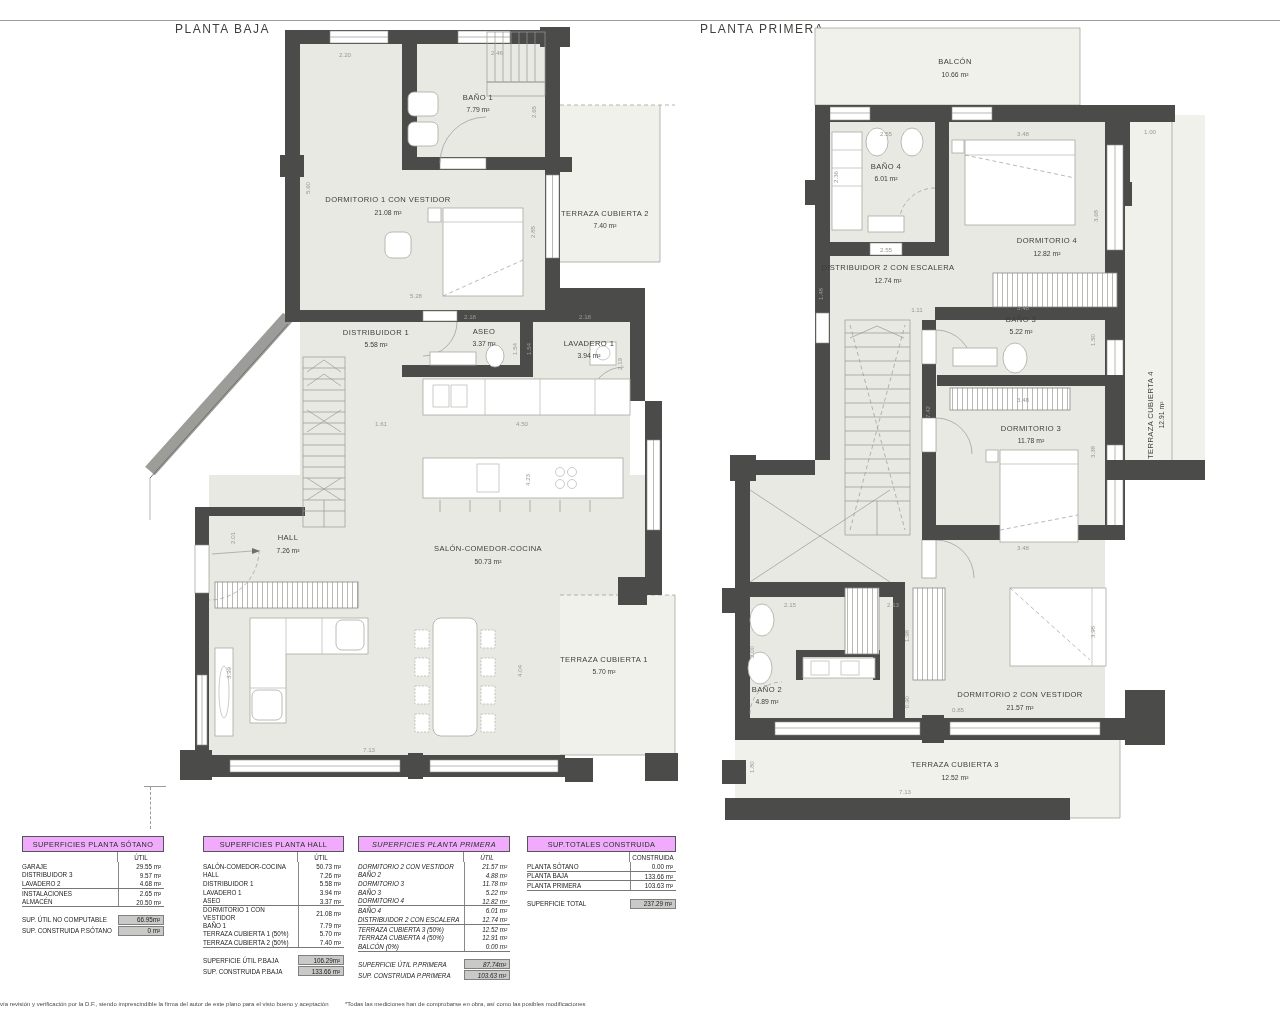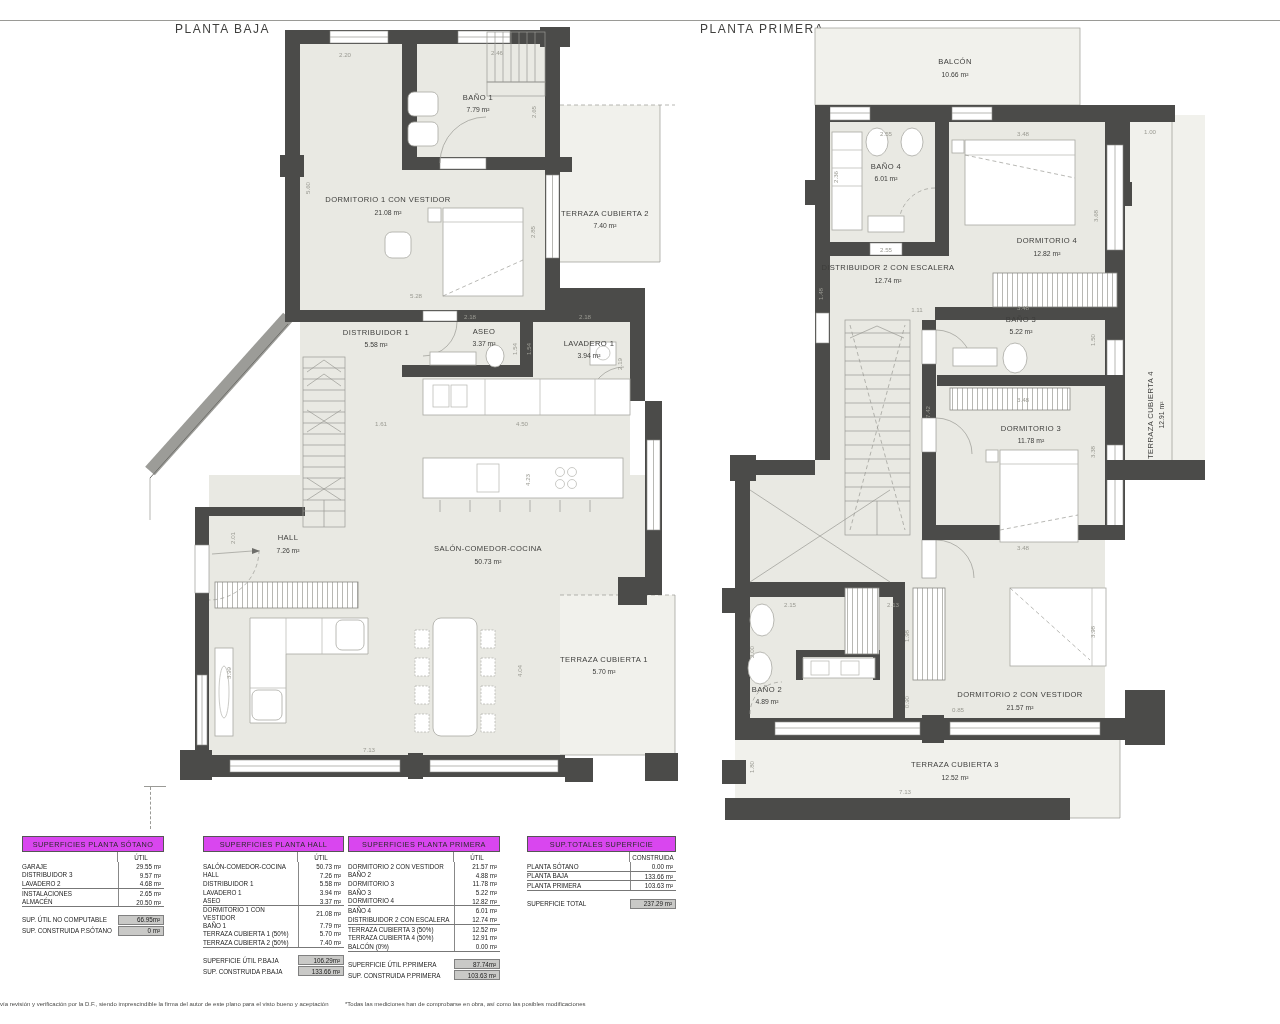--- a/index.html
+++ b/index.html
@@ -4,21 +4,21 @@
 <style>
   html,body{margin:0;padding:0;background:#fff;}
   body{width:1280px;height:1024px;position:relative;overflow:hidden;
        font-family:"Liberation Sans",sans-serif;color:#3c3c3a;}
   .abs{position:absolute;}
   #top-rule{left:0;top:20px;width:1280px;height:0;border-top:1px solid #9a9a96;}
   .plan-title{font-size:12px;letter-spacing:1.5px;color:#3f3f3d;font-weight:400;}
   
   .stable{font-size:6.3px;color:#222;}
   .t-title{border:1px solid #555;text-align:center;font-size:7.3px;letter-spacing:.4px;
-           padding:3px 0 2px 0;background:#d946ef;color:#2b2b2b;}
+           padding:3px 0 2px 0;background:#f0abfc;color:#2b2b2b;}
   .t-colhead{display:flex;}
   .t-colhead span{margin-left:auto;width:46px;text-align:center;border-left:1px solid #888;
            padding:2px 0 1px 0;}
   .t-row{display:flex;align-items:center;min-height:8.7px;}
   .t-label{flex:1;padding-right:2px;line-height:1.15;}
   .t-val{width:46px;text-align:right;border-left:1px solid #888;padding:0 3px 0 0;
          box-sizing:border-box;align-self:stretch;display:flex;align-items:center;justify-content:flex-end;}
   .t-sep{border-top:1px solid #777;}
   .t-end{border-bottom:1px solid #777;}
   .t-totals{margin-top:7px;}
@@ -535,21 +535,21 @@
       <div class="t-row t-total">
         <span class="t-label">SUPERFICIE ÚTIL P.BAJA</span>
         <span class="t-val">106.29m²</span>
       </div>
       <div class="t-row t-total">
         <span class="t-label">SUP. CONSTRUIDA P.BAJA</span>
         <span class="t-val">133.66 m²</span>
       </div>
     </div>
   </div>
-<div class="abs stable" style="left:348px;top:836px;width:152px;">
+<div class="abs stable" style="left:358px;top:836px;width:152px;font-style:italic;">
     <div class="t-title">SUPERFICIES PLANTA PRIMERA</div>
     <div class="t-colhead">
       <span>ÚTIL</span>
     </div>
     <div class="t-row">
       <span class="t-label">DORMITORIO 2 CON VESTIDOR</span>
       <span class="t-val">21.57 m²</span>
     </div>
     <div class="t-row">
       <span class="t-label">BAÑO 2</span>
@@ -592,21 +592,21 @@
         <span class="t-label">SUPERFICIE ÚTIL P.PRIMERA</span>
         <span class="t-val">87.74m²</span>
       </div>
       <div class="t-row t-total">
         <span class="t-label">SUP. CONSTRUIDA P.PRIMERA</span>
         <span class="t-val">103.63 m²</span>
       </div>
     </div>
   </div>
 <div class="abs stable" style="left:527px;top:836px;width:149px;">
-    <div class="t-title">SUP.TOTALES SUPERFICIE</div>
+    <div class="t-title">SUP.TOTALES CONSTRUIDA</div>
     <div class="t-colhead">
       <span>CONSTRUIDA</span>
     </div>
     <div class="t-row">
       <span class="t-label">PLANTA SÓTANO</span>
       <span class="t-val">0.00 m²</span>
     </div>
     <div class="t-row t-sep">
       <span class="t-label">PLANTA BAJA</span>
       <span class="t-val">133.66 m²</span>

